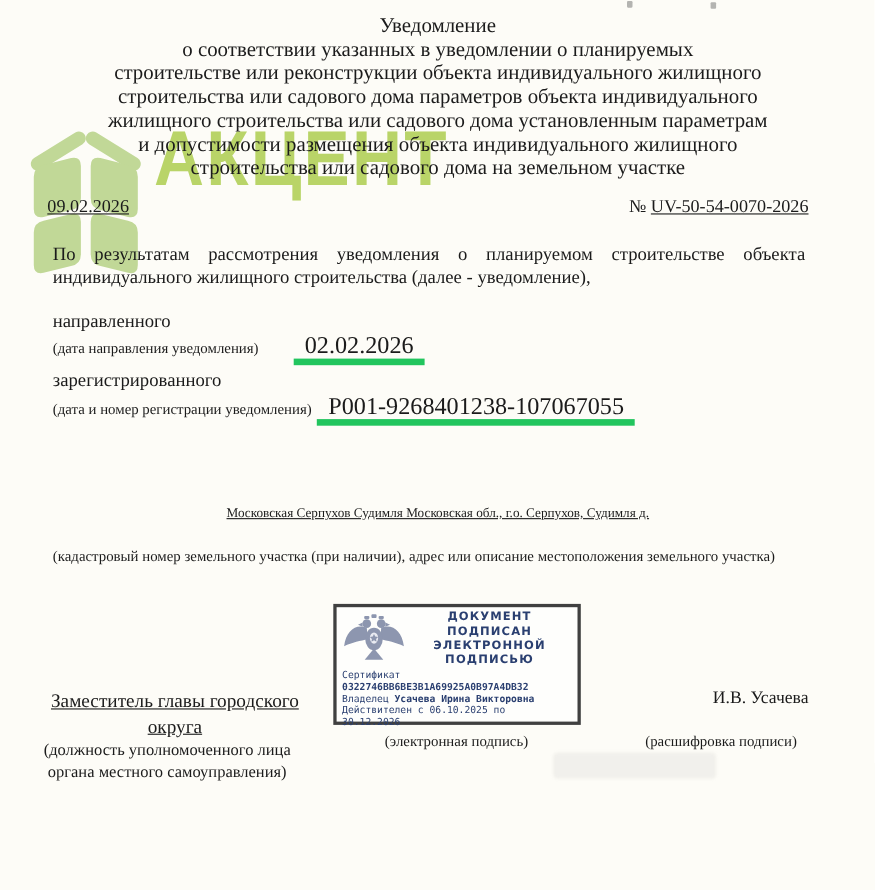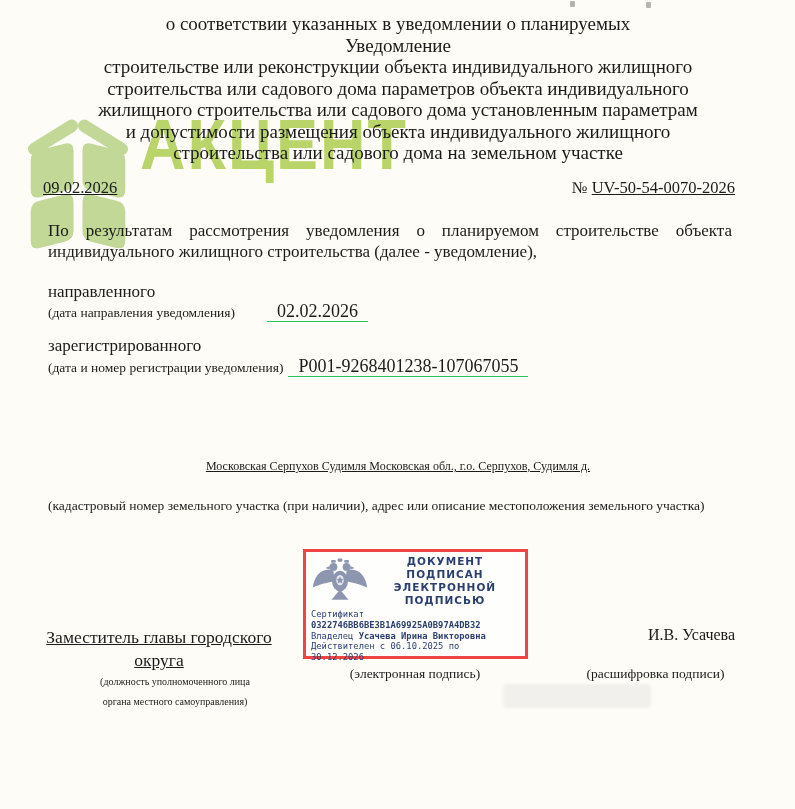--- a/index.html
+++ b/index.html
@@ -39,51 +39,51 @@
   .num-right .u { text-decoration:underline; }
 
   .para { position:absolute; left:48px; width:684px; font-size:17px; line-height:21px;
     text-align:justify; }
   .p-intro { top:220px; }
   .p-statement { top:394px; }
 
   .label-line { position:absolute; left:48px; font-size:17px; }
   .cap { font-size:13.5px; }
   .fill-row { position:absolute; left:48px; white-space:nowrap; }
-  .fill-val { font-size:18px; border-bottom:1px solid #22c55e; padding:0 10px 0 10px; }
+  .fill-val { font-size:22px; border-bottom:6px solid #22c55e; padding:0 10px 0 10px; }
   .row-sent-label { top:282px; }
   .row-sent { top:301px; }
   .row-sent .fill-val { margin-left:32px; }
   .row-reg-label { top:336px; }
   .row-reg { top:356px; }
   .row-reg .fill-val { margin-left:5px; }
 
   .addr { position:absolute; left:58px; width:680px; text-align:center;
     font-size:12px; line-height:21px; text-decoration:underline; }
   .addr-1 { top:456px; }
   .addr-2 { top:477px; }
   .addr-cap { position:absolute; left:48px; top:497px; width:684px;
     font-size:13.5px; line-height:18px; text-align:justify; }
 
   
   .stamp { position:absolute; left:303px; top:549px; width:219px; height:104px;
-    border:3px solid #ef4444; background:#fefefc; color:#2a3f70; }
+    border:3px solid #404040; background:#fefefc; color:#2a3f70; }
   .stamp-head { display:flex; align-items:center; padding:3px 5px 1px 4px; }
   .stamp-eagle { width:60px; height:46px; flex:0 0 auto; }
   .stamp-head-text { flex:1; text-align:center; font-family:"DejaVu Sans", sans-serif;
     font-weight:bold; font-size:10.5px; line-height:13px; letter-spacing:1px; }
   .stamp-cert { padding:1px 5px; font-family:"DejaVu Sans Mono", monospace;
     font-size:8.8px; line-height:10.8px; letter-spacing:0; white-space:nowrap; }
   .stamp-cert .bold { font-weight:bold; }
 
   
   .sig-left-title { position:absolute; left:40px; top:626px; width:238px; text-align:center;
     font-size:17.5px; line-height:23px; text-decoration:underline; }
-  .sig-left-cap { position:absolute; left:56px; top:672px; width:238px; text-align:center;
-    font-size:10px; line-height:20px; white-space:pre-line; }
+  .sig-left-cap { position:absolute; left:33px; top:672px; width:238px; text-align:center;
+    font-size:15px; line-height:20px; white-space:pre-line; }
   .sig-mid-cap { position:absolute; left:330px; top:666px; width:170px; text-align:center;
     font-size:13.5px; }
   .sig-name { position:absolute; left:575px; top:626px; width:160px; text-align:right;
     font-size:16px; }
   .sig-right-cap { position:absolute; left:568px; top:666px; width:175px; text-align:center;
     font-size:13.5px; }
 </style>
 </head>
 <body>
 
@@ -102,22 +102,22 @@
     </svg>
     <div class="wm-brand">АКЦЕНТ</div>
     <div class="ghost-mark"></div>
     <div class="crop-artifact" style="left:570px; top:1px;"></div>
     <div class="crop-artifact" style="left:646px; top:2px;"></div>
   </div>
 
   <div class="layer fg">
 
     <div class="title-block">
+      <div>Уведомление</div>
       <div>о соответствии указанных в уведомлении о планируемых</div>
-      <div>Уведомление</div>
       <div>строительстве или реконструкции объекта индивидуального жилищного</div>
       <div>строительства или садового дома параметров объекта индивидуального</div>
       <div>жилищного строительства или садового дома установленным параметрам</div>
       <div>и допустимости размещения объекта индивидуального жилищного</div>
       <div>строительства или садового дома на земельном участке</div>
     </div>
 
     <div class="date-left">09.02.2026</div>
     <div class="num-right"><span>№ </span><span class="u">UV-50-54-0070-2026</span></div>
 

